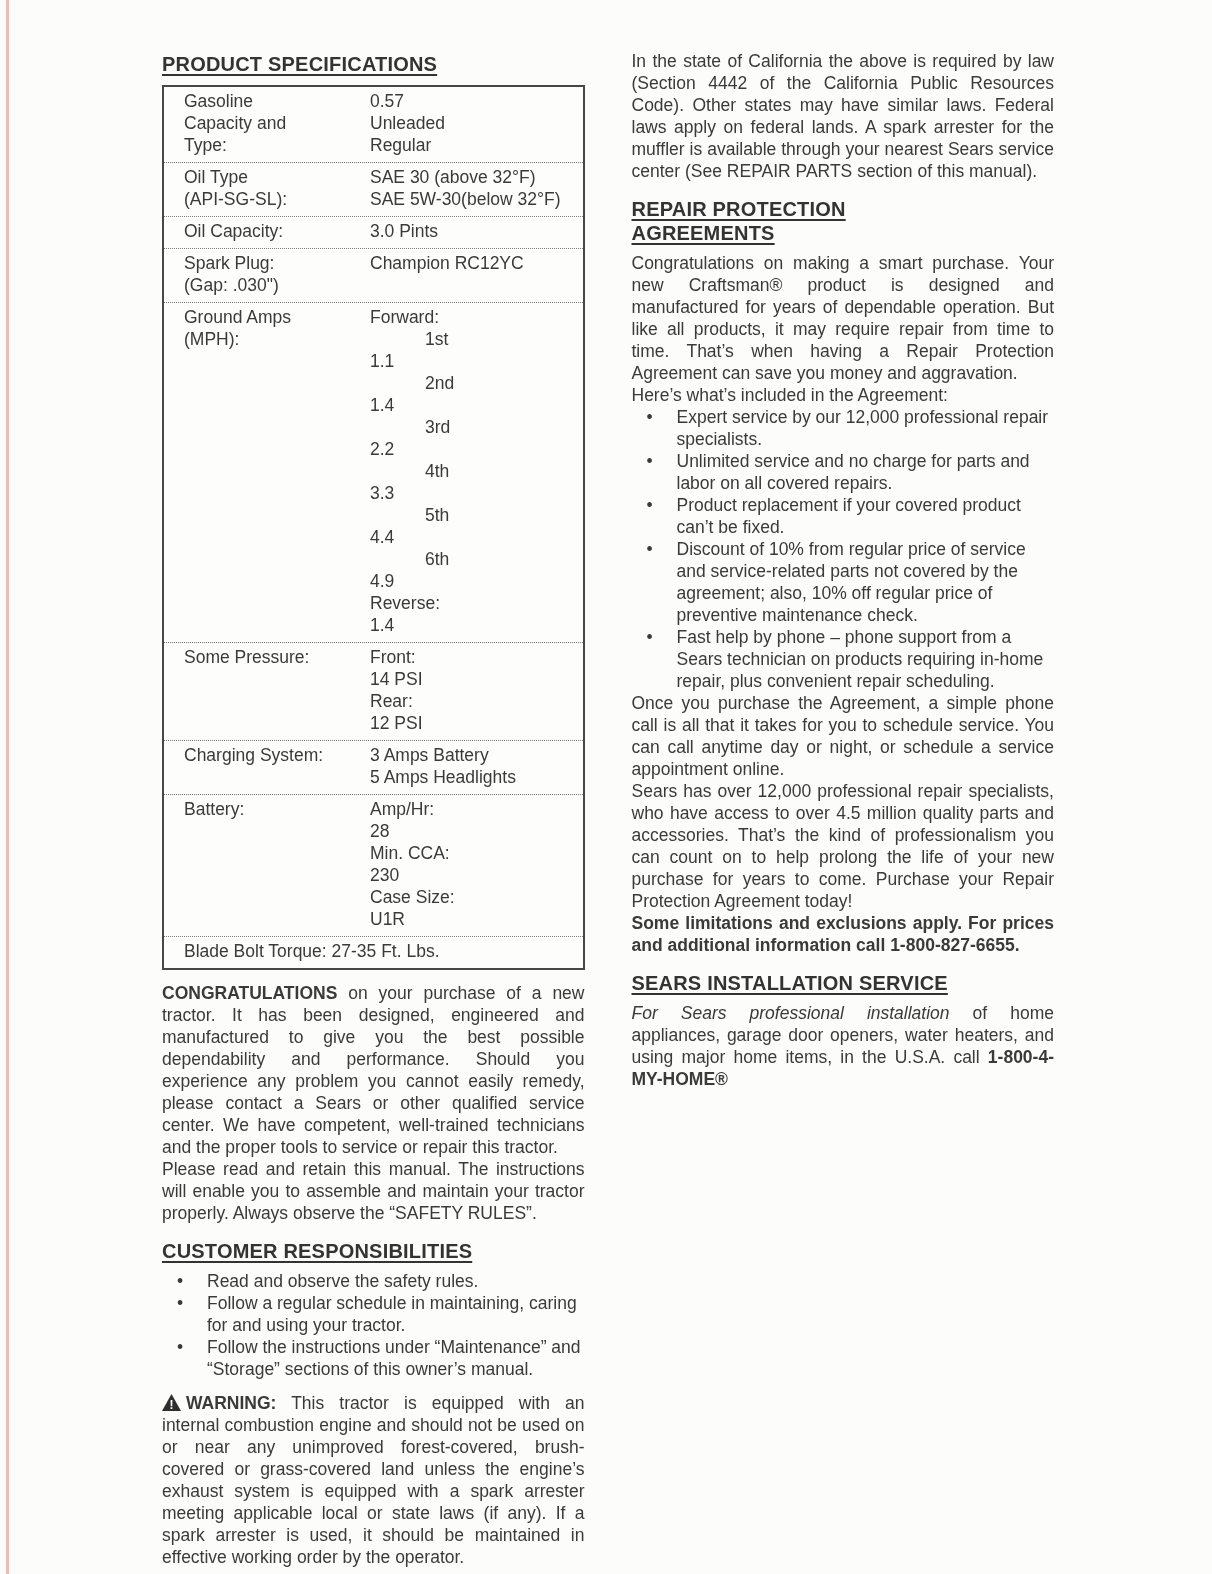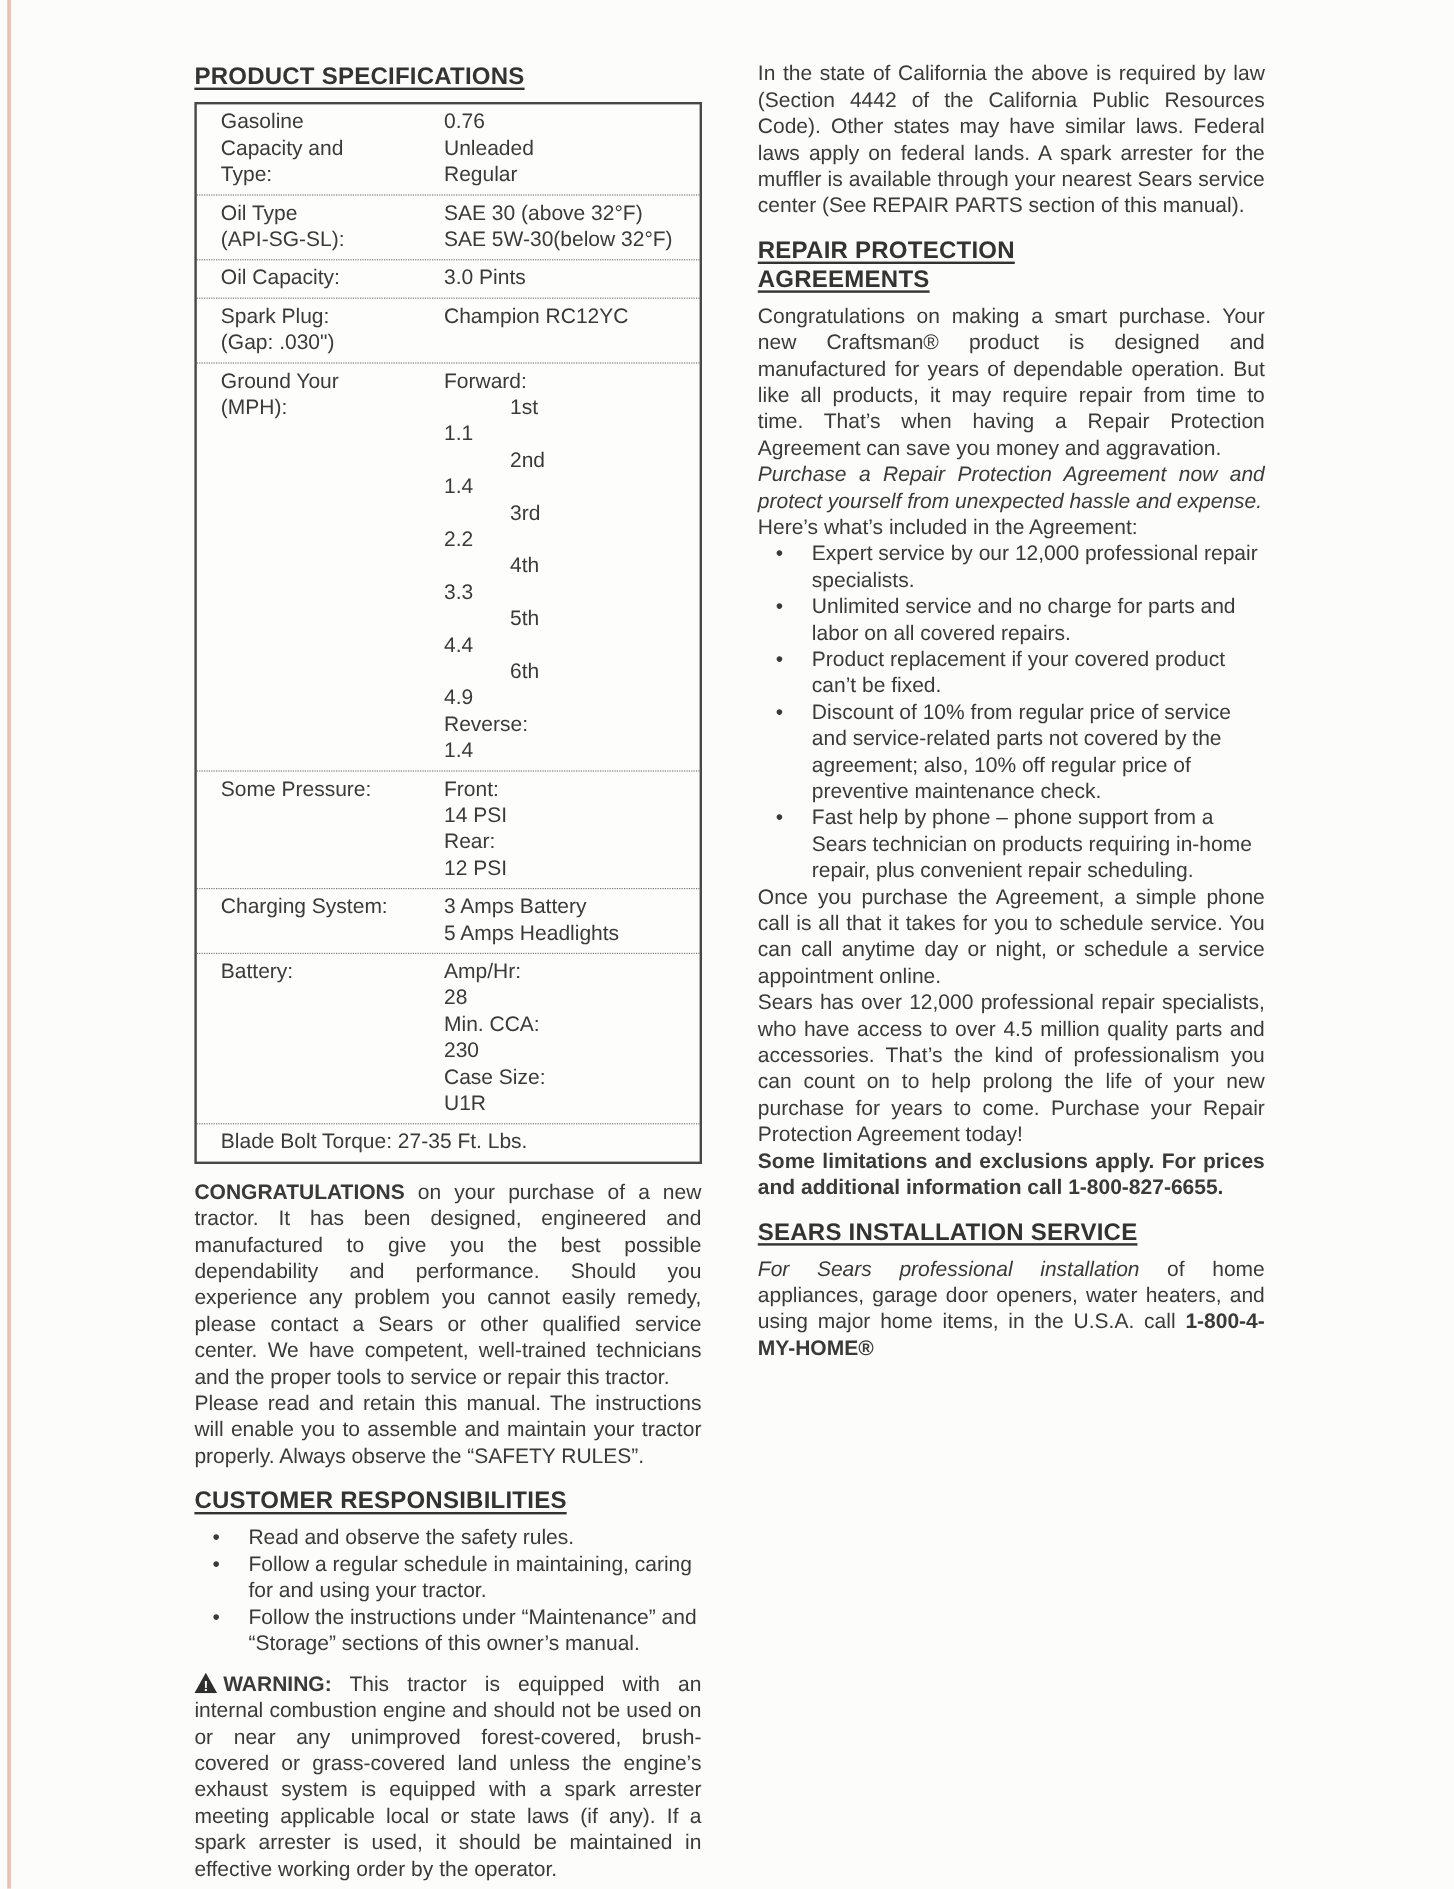--- a/index.html
+++ b/index.html
@@ -71,41 +71,41 @@
   <div class="columns">
 
     <div class="col">
       <h2 class="section-title first-title">PRODUCT SPECIFICATIONS</h2>
 
       <div class="specs-table" id="specs-table">
           <div class="spec-row">
             <div class="spec-label">Gasoline
 Capacity and
 Type:</div>
-            <div class="spec-value">0.76
+            <div class="spec-value">0.57
 Unleaded
 Regular</div>
           </div>
           <div class="spec-row">
             <div class="spec-label">Oil Type
 (API-SG-SL):</div>
             <div class="spec-value">SAE 30 (above 32°F)
 SAE 5W-30(below 32°F)</div>
           </div>
           <div class="spec-row">
             <div class="spec-label">Oil Capacity:</div>
             <div class="spec-value">3.0 Pints</div>
           </div>
           <div class="spec-row">
             <div class="spec-label">Spark Plug:
 (Gap: .030")</div>
             <div class="spec-value">Champion RC12YC</div>
           </div>
           <div class="spec-row">
-            <div class="spec-label">Ground Your
+            <div class="spec-label">Ground Amps
 (MPH):</div>
             <div class="spec-value"><div class="kv-line"><span class="kv-key">Forward:</span><span class="kv-val"></span></div><div class="kv-line"><span class="kv-key indent">1st</span><span class="kv-val">1.1</span></div><div class="kv-line"><span class="kv-key indent">2nd</span><span class="kv-val">1.4</span></div><div class="kv-line"><span class="kv-key indent">3rd</span><span class="kv-val">2.2</span></div><div class="kv-line"><span class="kv-key indent">4th</span><span class="kv-val">3.3</span></div><div class="kv-line"><span class="kv-key indent">5th</span><span class="kv-val">4.4</span></div><div class="kv-line"><span class="kv-key indent">6th</span><span class="kv-val">4.9</span></div><div class="kv-line"><span class="kv-key">Reverse:</span><span class="kv-val">1.4</span></div></div>
           </div>
           <div class="spec-row">
             <div class="spec-label">Some Pressure:</div>
             <div class="spec-value"><div class="kv-line"><span class="kv-key">Front:</span><span class="kv-val">14 PSI</span></div><div class="kv-line"><span class="kv-key">Rear:</span><span class="kv-val">12 PSI</span></div></div>
           </div>
           <div class="spec-row">
             <div class="spec-label">Charging System:</div>
             <div class="spec-value">3 Amps Battery
@@ -144,21 +144,20 @@
             <text x="9.5" y="15" font-size="12" font-weight="bold" fill="#ffffff" text-anchor="middle">!</text>
           </svg><b>WARNING:</b><span> This tractor is equipped with an internal combustion engine and should not be used on or near any unimproved forest-covered, brush-covered or grass-covered land unless the engine’s exhaust system is equipped with a spark arrester meeting applicable local or state laws (if any). If a spark arrester is used, it should be maintained in effective working order by the operator.</span></p>
     </div>
 
     <div class="col">
       <p class="para">In the state of California the above is required by law (Section 4442 of the California Public Resources Code). Other states may have similar laws. Federal laws apply on federal lands. A spark arrester for the muffler is available through your nearest Sears service center (See REPAIR PARTS section of this manual).</p>
 
       <h2 class="section-title">REPAIR PROTECTION
 AGREEMENTS</h2>
       <p class="para">Congratulations on making a smart purchase. Your new Craftsman® product is designed and manufactured for years of dependable operation. But like all products, it may require repair from time to time. That’s when having a Repair Protection Agreement can save you money and aggravation.</p>
-      <p class="para italic">Purchase a Repair Protection Agreement now and protect yourself from unexpected hassle and expense.</p>
       <p class="para">Here’s what’s included in the Agreement:</p>
       <div>
           <div class="bullet-item">
             <span class="bullet-dot">•</span>
             <span class="bullet-text">Expert service by our 12,000 professional repair specialists.</span>
           </div>
           <div class="bullet-item">
             <span class="bullet-dot">•</span>
             <span class="bullet-text">Unlimited service and no charge for parts and labor on all covered repairs.</span>
           </div>

